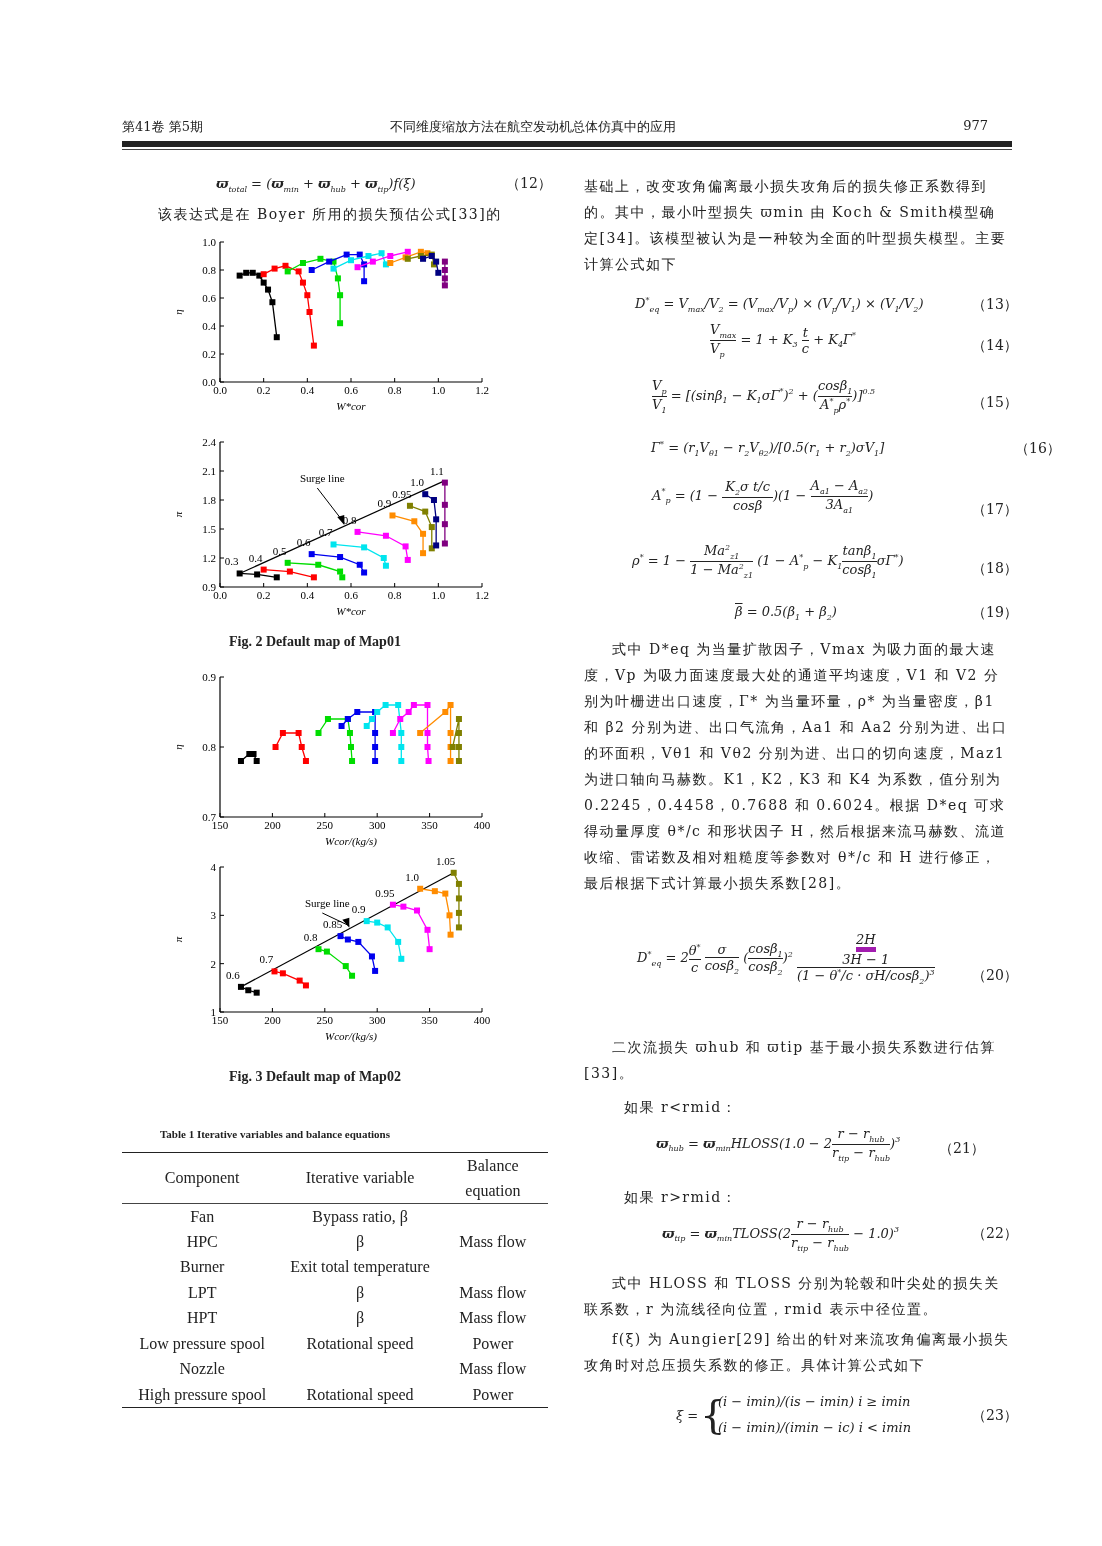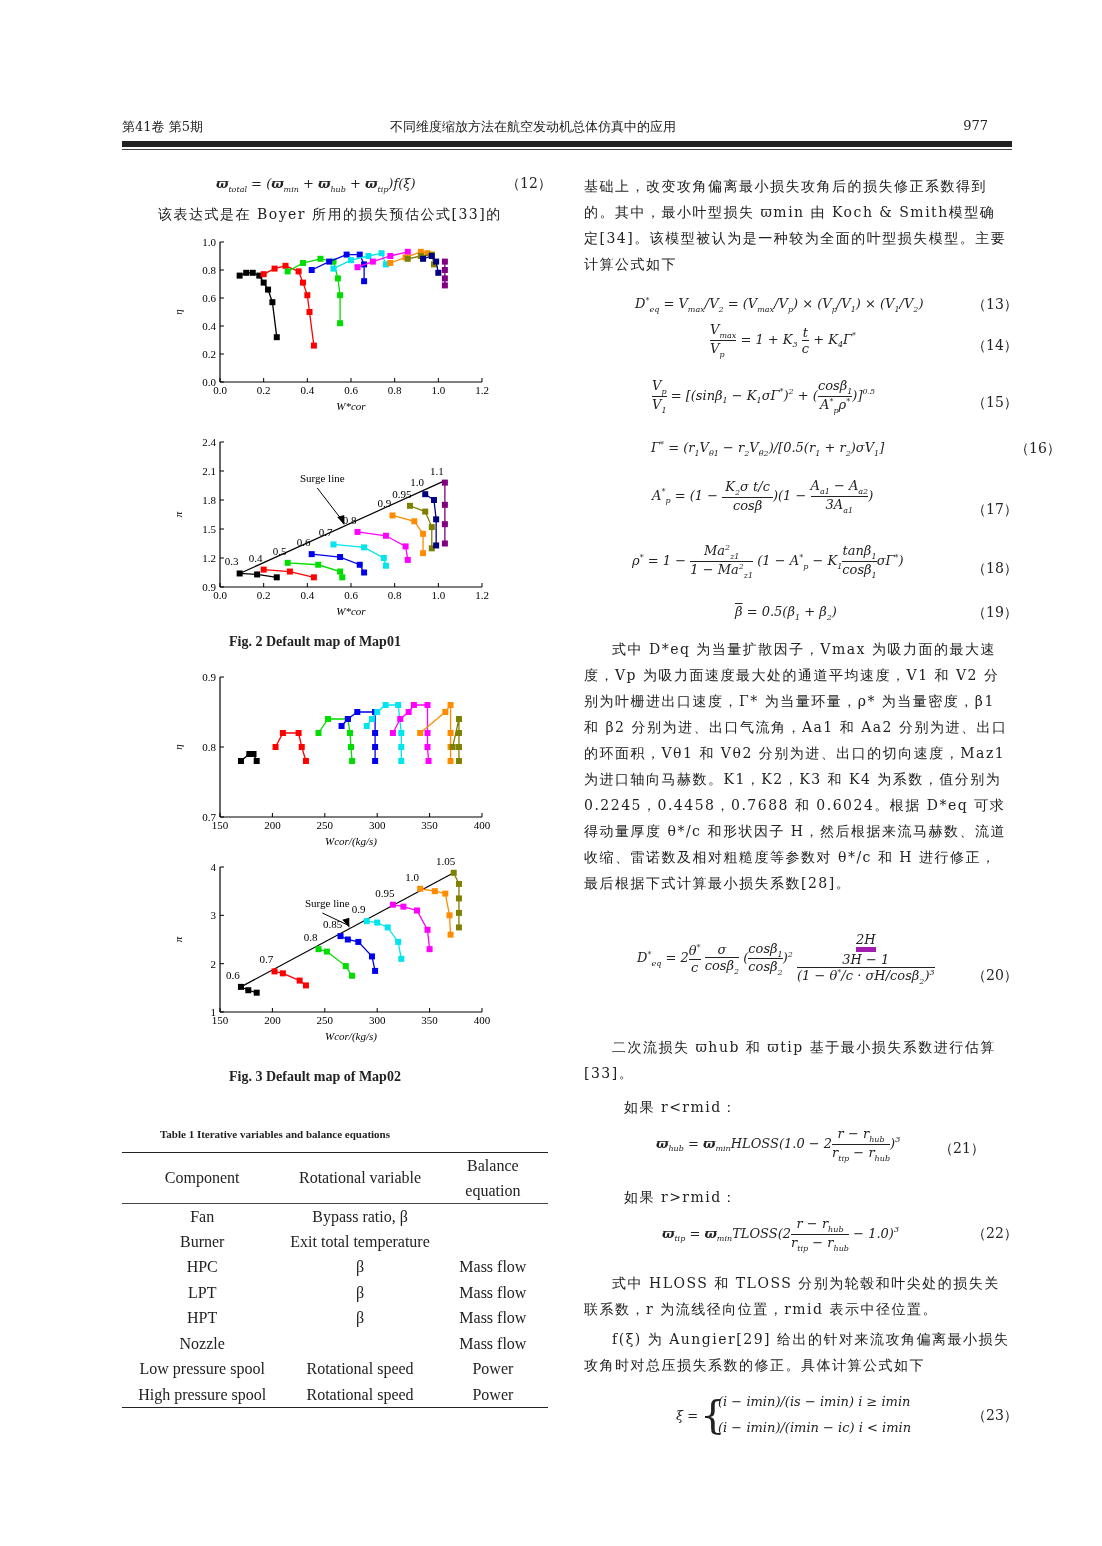--- a/index.html
+++ b/index.html
@@ -396,59 +396,59 @@
     <line x1="162.332" y1="56" x2="189.332" y2="68.83333333333331" stroke="#000" stroke-width="1"></line>
     <polygon points="189.332,70.83333333333331 182.332,62.833333333333314 189.332,60.833333333333314" fill="#000"></polygon>
   </svg>
 <div class="abs cap" style="left:229px; top:1069px;">Fig. 3    Default map of Map02</div>
 
 <div class="abs cap" style="left:160px; top:1128px; font-size:11px;">Table 1    Iterative variables and balance equations</div>
 <table class="abs t1" style="left:122px; top:1152px;">
   <thead>
     <tr>
       <th style="height:50px; width:160px;">Component</th>
-      <th style="width:155px;">Rotational variable</th>
+      <th style="width:155px;">Iterative variable</th>
       <th style="width:110px; line-height:25px;">Balance equation</th>
     </tr>
   </thead>
   <tbody id="t1body">
       <tr>
         <td>Fan</td>
         <td>Bypass ratio, β</td>
         <td></td>
       </tr>
       <tr>
+        <td>HPC</td>
+        <td>β</td>
+        <td>Mass flow</td>
+      </tr>
+      <tr>
         <td>Burner</td>
         <td>Exit total temperature</td>
         <td></td>
       </tr>
       <tr>
-        <td>HPC</td>
-        <td>β</td>
-        <td>Mass flow</td>
-      </tr>
-      <tr>
         <td>LPT</td>
         <td>β</td>
         <td>Mass flow</td>
       </tr>
       <tr>
         <td>HPT</td>
         <td>β</td>
         <td>Mass flow</td>
       </tr>
       <tr>
+        <td>Low pressure spool</td>
+        <td>Rotational speed</td>
+        <td>Power</td>
+      </tr>
+      <tr>
         <td>Nozzle</td>
         <td></td>
         <td>Mass flow</td>
-      </tr>
-      <tr>
-        <td>Low pressure spool</td>
-        <td>Rotational speed</td>
-        <td>Power</td>
       </tr>
       <tr>
         <td>High pressure spool</td>
         <td>Rotational speed</td>
         <td>Power</td>
       </tr>
     </tbody>
 </table>
 
 <div class="abs txt" style="left:584px; top:173px; width:426px;">基础上，改变攻角偏离最小损失攻角后的损失修正系数得到的。其中，最小叶型损失 ϖmin 由 Koch &amp; Smith模型确定[34]。该模型被认为是一种较为全面的叶型损失模型。主要计算公式如下</div>

